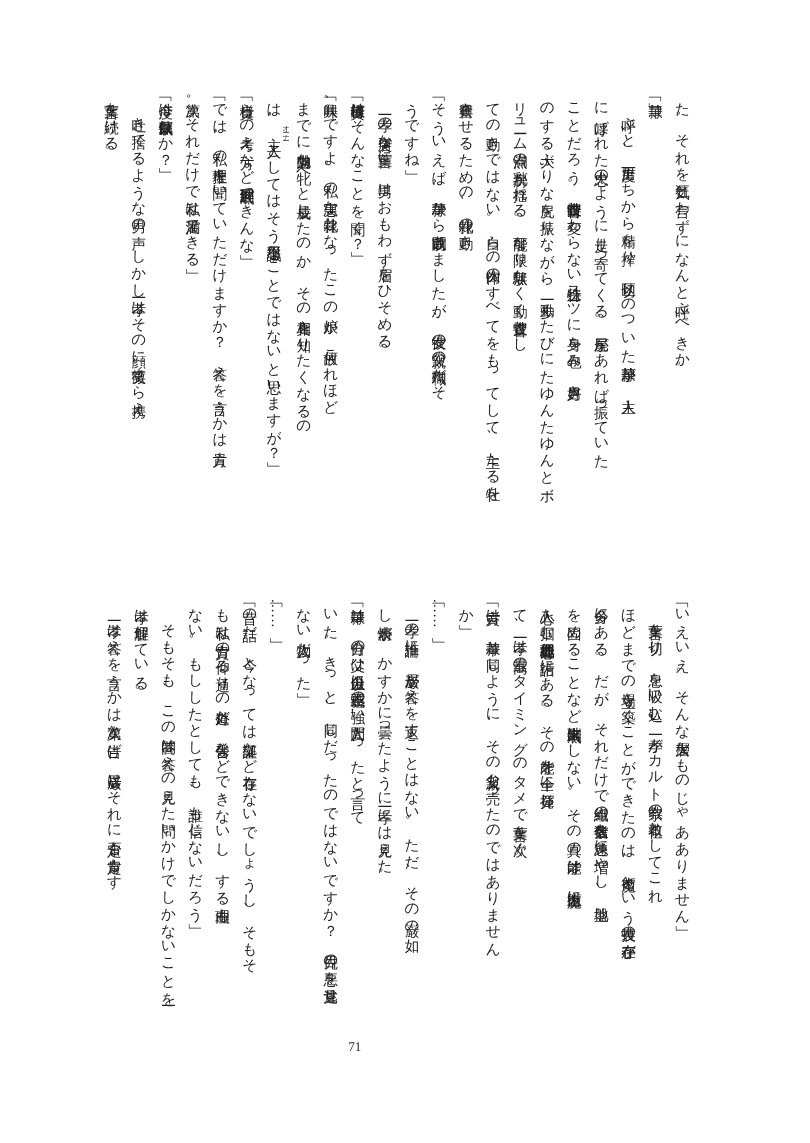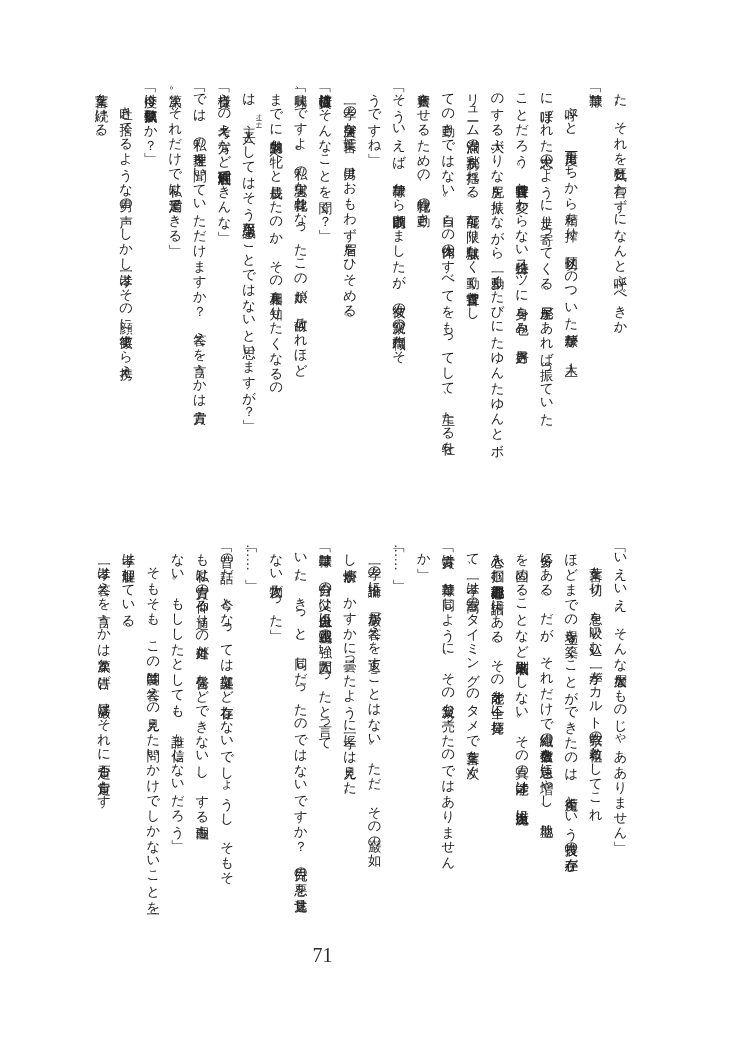--- a/index.html
+++ b/index.html
@@ -43,21 +43,21 @@
     font-size: 6.5px;
     letter-spacing: 0;
     color: #1f1f1f;
   }
   .page-num {
     position: absolute;
     top: 944px;
     left: 0;
     width: 645px;
     text-align: center;
-    font-size: 20px;
+    font-size: 12px;
     color: #2a2a2a;
   }
 </style>
 </head>
 <body>
 
 <div class="page">
   <div class="tier tier-upper">
       <p class="vline">た。それを狂気と言わずになんと呼ぶべきか。</p>
       <p class="vline">「隷華」</p>

